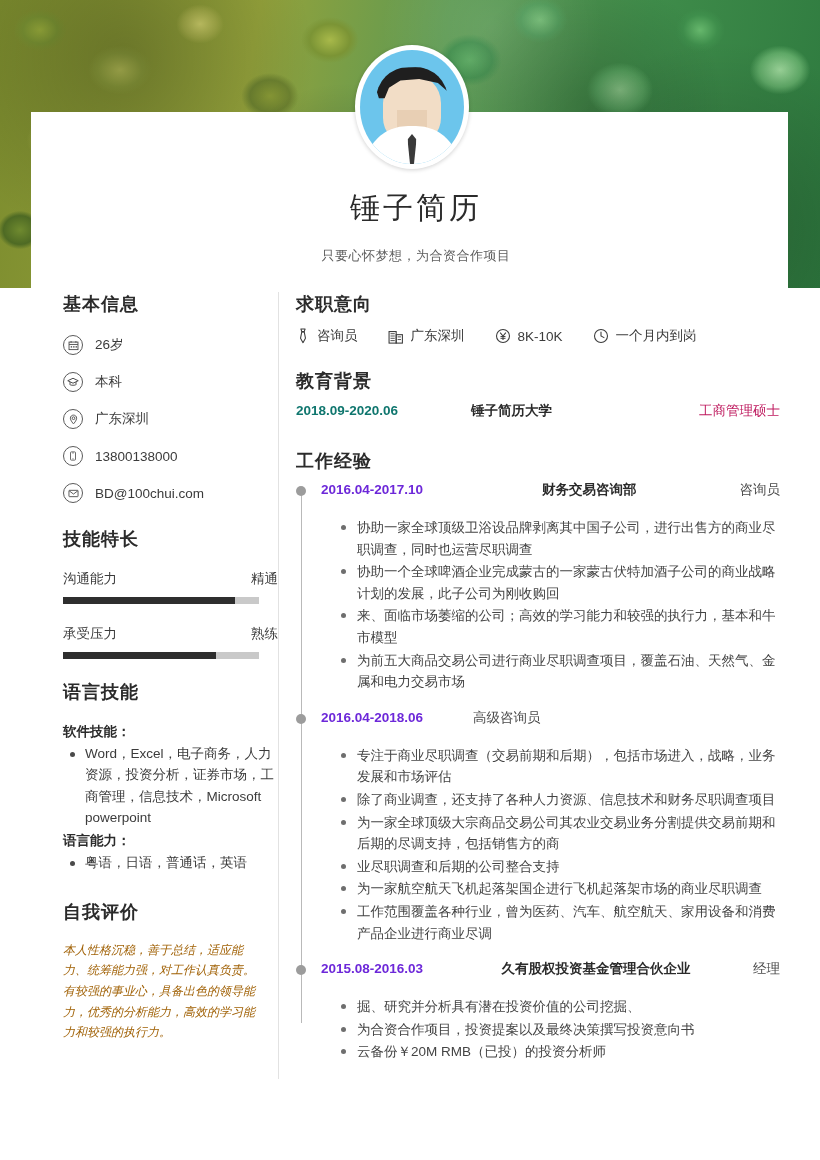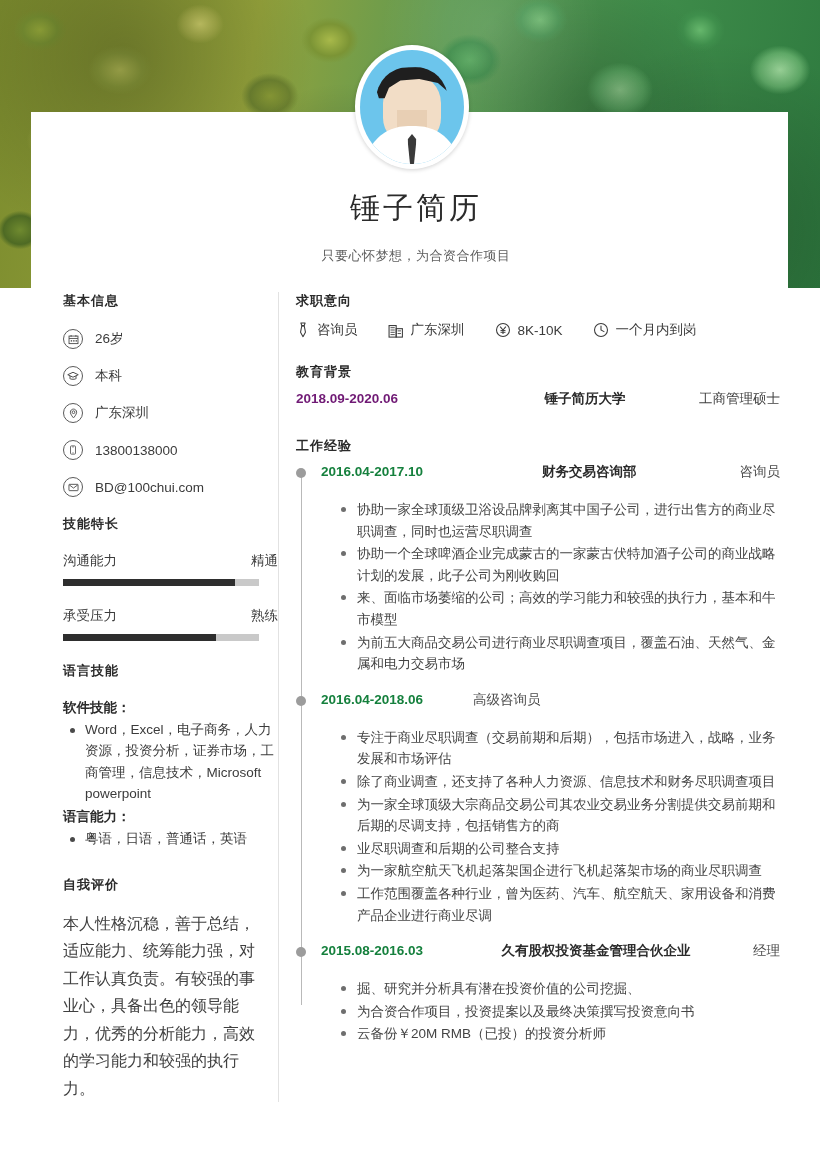--- a/index.html
+++ b/index.html
@@ -140,21 +140,21 @@
   
   .hdr { position: absolute; top: 188px; left: 6px; width: 100%; text-align: center; }
   .hdr-name { font-size: 30px; color: #2b2b2b; letter-spacing: 3px; font-weight: 400; }
   .hdr-slogan { font-size: 13px; color: #5e5e5e; margin-top: 18px; letter-spacing: 0.5px; }
 
   
   .cols { position: absolute; top: 292px; left: 0; width: 820px; display: flex; }
   .col-left { width: 278px; padding-left: 63px; }
   .col-right { width: 542px; padding-left: 0px; border-left: 1px solid #e2e2e2; padding-right: 40px; padding-left: 17px; }
 
-  h2.sec { font-size: 13px; font-weight: bold; color: #2b2b2b; letter-spacing: 1px; }
+  h2.sec { font-size: 18px; font-weight: bold; color: #2b2b2b; letter-spacing: 1px; }
   .col-left h2.sec { margin-bottom: 19px; }
 
   
   .info-row { display: flex; align-items: center; margin-bottom: 17px; }
   .ic-circle {
     width: 20px; height: 20px; border: 1px solid #5a5a5a; border-radius: 50%;
     display: flex; align-items: center; justify-content: center; flex: none; margin-right: 12px;
   }
   .ic-circle svg { display: block; }
   .info-txt { font-size: 13.5px; color: #3b3b3b; }
@@ -168,43 +168,43 @@
   
   .sub-label { font-weight: bold; font-size: 13.5px; color: #2b2b2b; margin-top: 4px; margin-bottom: 2px; }
   ul.plain { list-style: none; margin: 0 0 0 3px; padding: 0; }
   ul.plain li { position: relative; padding-left: 19px; font-size: 13.5px; color: #3b3b3b; line-height: 1.58; }
   ul.plain li::before {
     content: ""; position: absolute; left: 4px; top: 9px;
     width: 5px; height: 5px; border-radius: 50%; background: #4a4a4a;
   }
 
   
-  .eval-text { font-size: 16px; color: #404040; line-height: 1.72; width: 200px; }
+  .eval-text { font-size: 12px; color: #a16207; line-height: 1.72; width: 200px; font-style: italic; }
   .intent-row { display: flex; align-items: center; margin-top: 11px; }
   .intent-item { display: flex; align-items: center; font-size: 13.5px; color: #3b3b3b; margin-right: 30px; }
   .intent-item .gi { margin-right: 7px; display: flex; align-items: center; }
 
   .edu-row { display: flex; align-items: baseline; margin-top: 9px; font-size: 13.5px; }
-  .edu-date { font-weight: bold; color: #701a75; width: 175px; flex: none; }
-  .edu-school { font-weight: bold; color: #2b2b2b; flex: 1; text-align: center; }
-  .edu-degree { color: #404040; text-align: right; flex: none; }
+  .edu-date { font-weight: bold; color: #0f766e; width: 175px; flex: none; }
+  .edu-school { font-weight: bold; color: #2b2b2b; flex: 1; text-align: left; }
+  .edu-degree { color: #be185d; text-align: right; flex: none; }
 
   
   .timeline { position: relative; margin-top: 8px; padding-left: 25px; }
   .timeline::before {
     content: ""; position: absolute; left: 4.5px; top: 7px; bottom: 40px;
     width: 1px; background: #b9b9b9;
   }
   .tl-item { position: relative; margin-bottom: 4px; }
   .tl-item::before {
     content: ""; position: absolute; left: -25px; top: 5px;
     width: 10px; height: 10px; border-radius: 50%; background: #9c9c9c;
   }
   .job-head { display: flex; align-items: baseline; font-size: 13.5px; }
-  .job-date { font-weight: bold; color: #15803d; width: 152px; flex: none; }
+  .job-date { font-weight: bold; color: #6d28d9; width: 152px; flex: none; }
   .job-company { font-weight: bold; color: #2b2b2b; flex: 1; text-align: center; padding-right: 34px; }
   .job-title { color: #4a4a4a; flex: none; text-align: right; }
 
   ul.duties { list-style: none; margin: 18px 0 16px 17px; padding: 0; }
   ul.duties li { position: relative; padding-left: 19px; font-size: 13.5px; color: #444; line-height: 1.6; margin-bottom: 1px; }
   ul.duties li::before {
     content: ""; position: absolute; left: 3px; top: 8px;
     width: 5px; height: 5px; border-radius: 50%; background: #6e6e6e;
   }
 </style>
@@ -285,21 +285,21 @@
         <span class="ic-circle">
           <svg width="11" height="11" viewBox="0 0 16 16">
               <rect x="1.4" y="3.4" width="13.2" height="9.2" rx="0.8" fill="none" stroke="#4a4a4a" stroke-width="1.3"></rect>
               <path d="M1.8 4.2 L8 8.8 L14.2 4.2" fill="none" stroke="#4a4a4a" stroke-width="1.3"></path>
             </svg>
         </span>
         <span class="info-txt">BD@100chui.com</span>
       </div>
     </div>
 
-    <h2 class="sec" style="margin-top:18px;">技能特长</h2>
+    <h2 class="sec" style="margin-top:24px;">技能特长</h2>
 
     <div class="skill-block">
       <div class="skill-head">
         <span>沟通能力</span>
         <span>精通</span>
       </div>
       <div class="skill-track">
         <div class="skill-fill" id="skill-fill-0" style="width: 88%;"></div>
       </div>
     </div>

